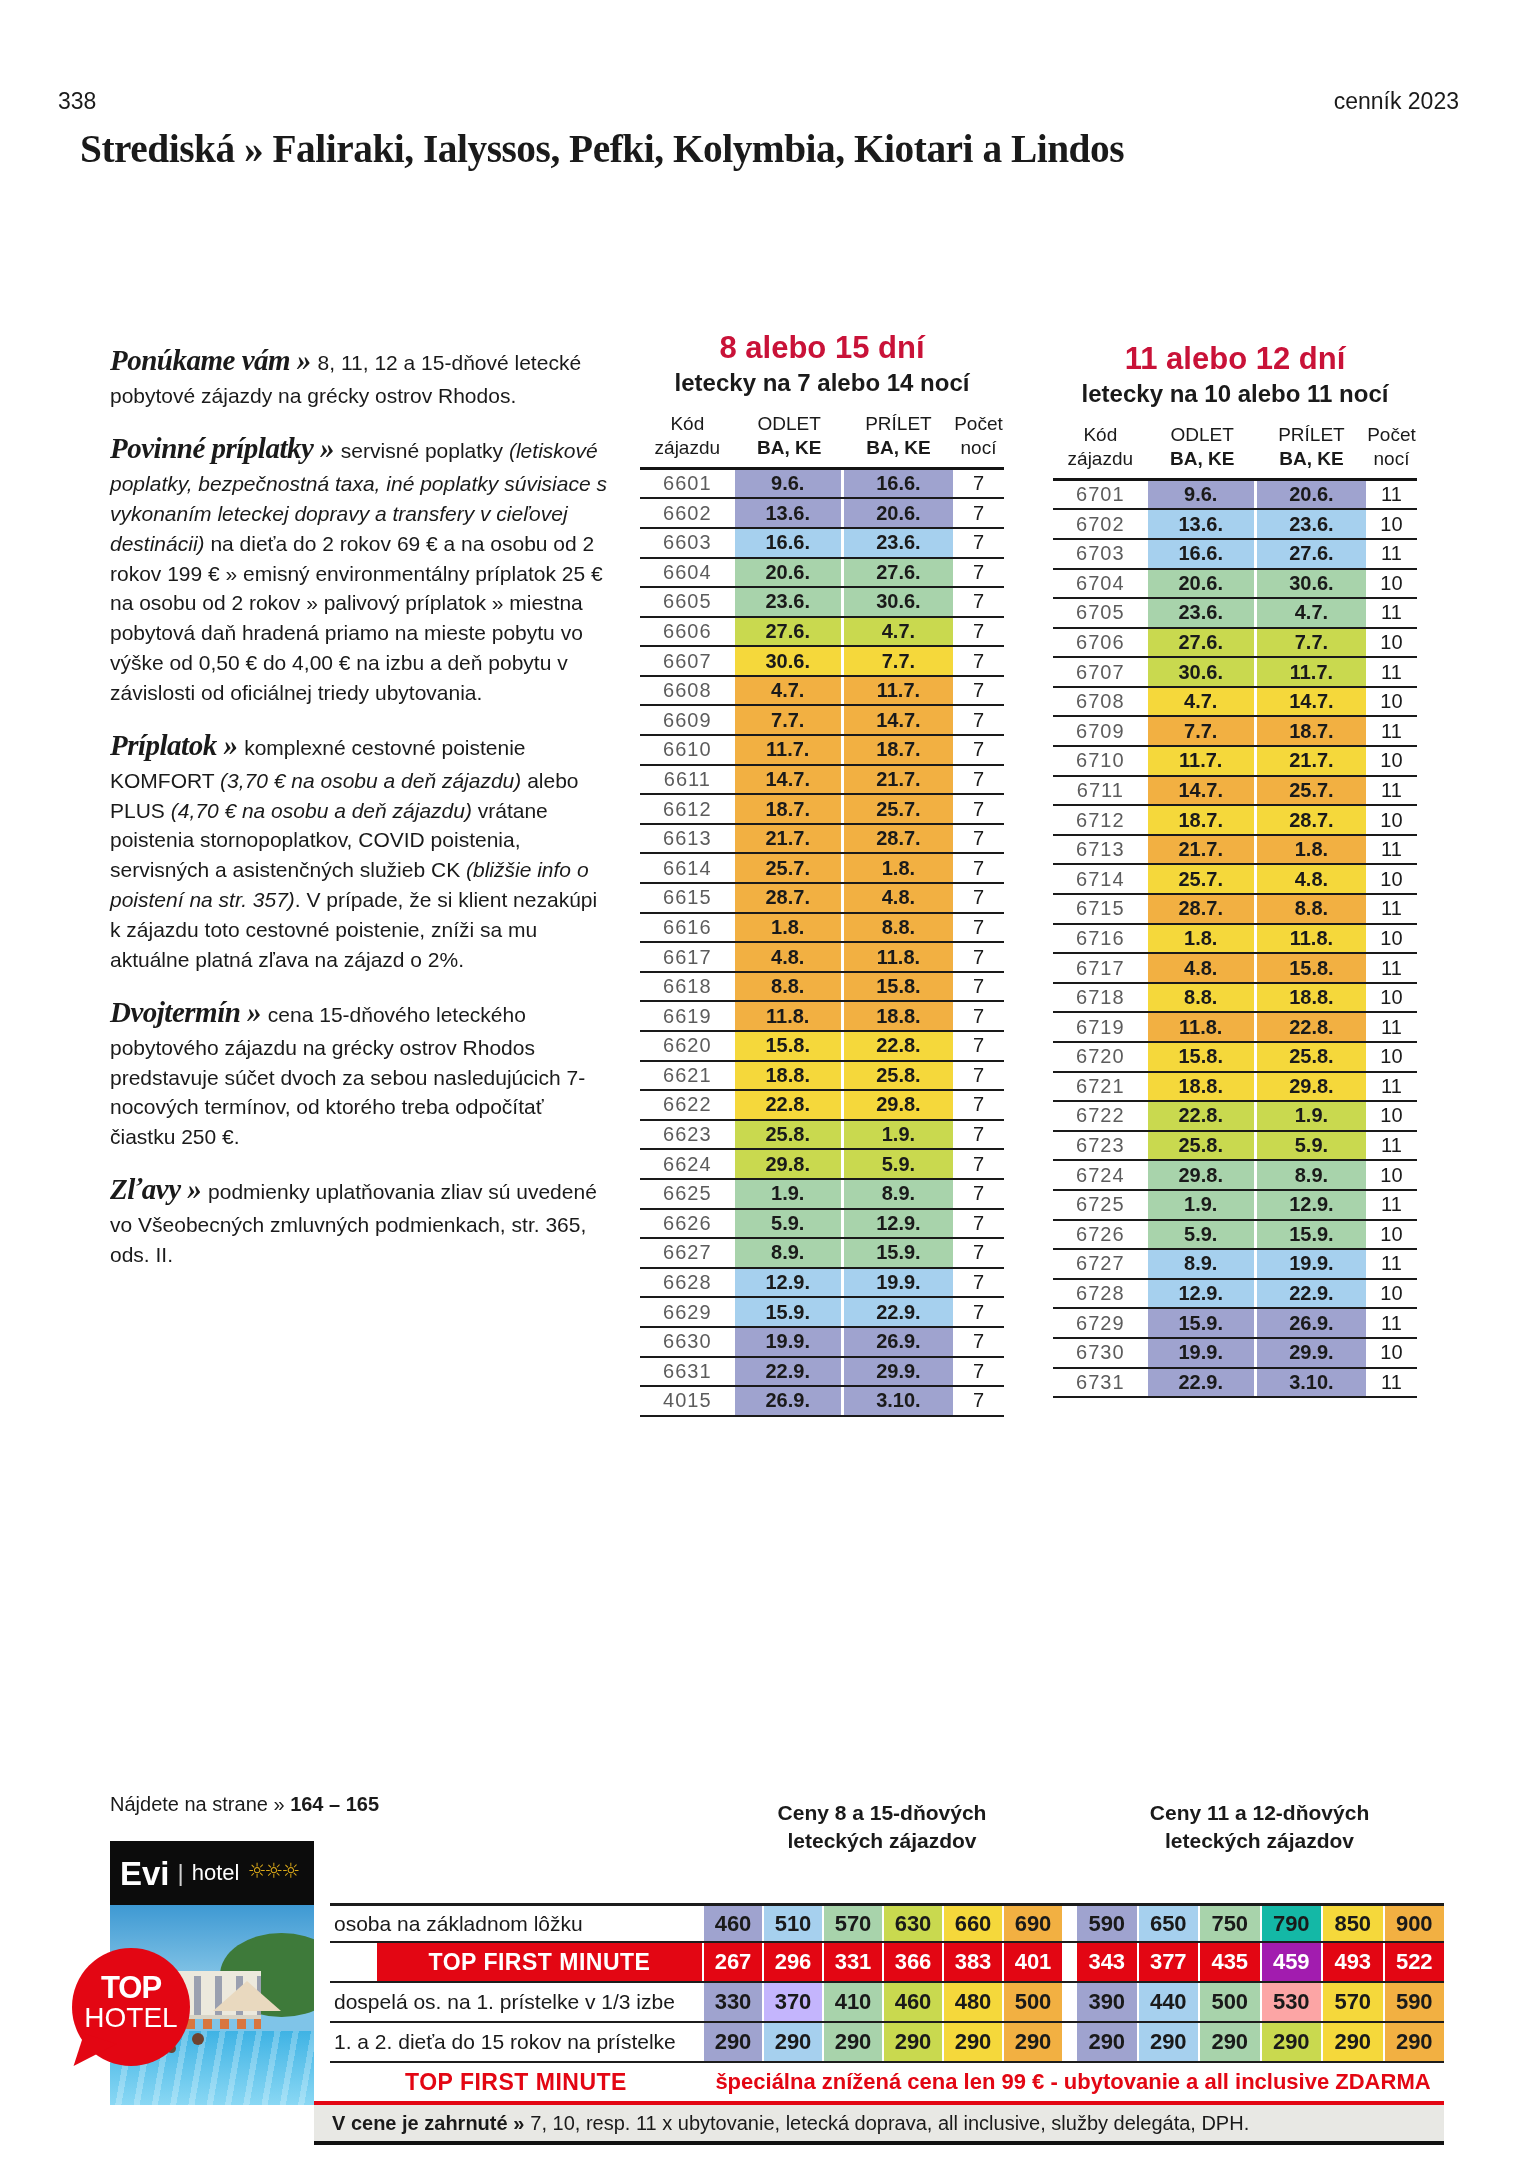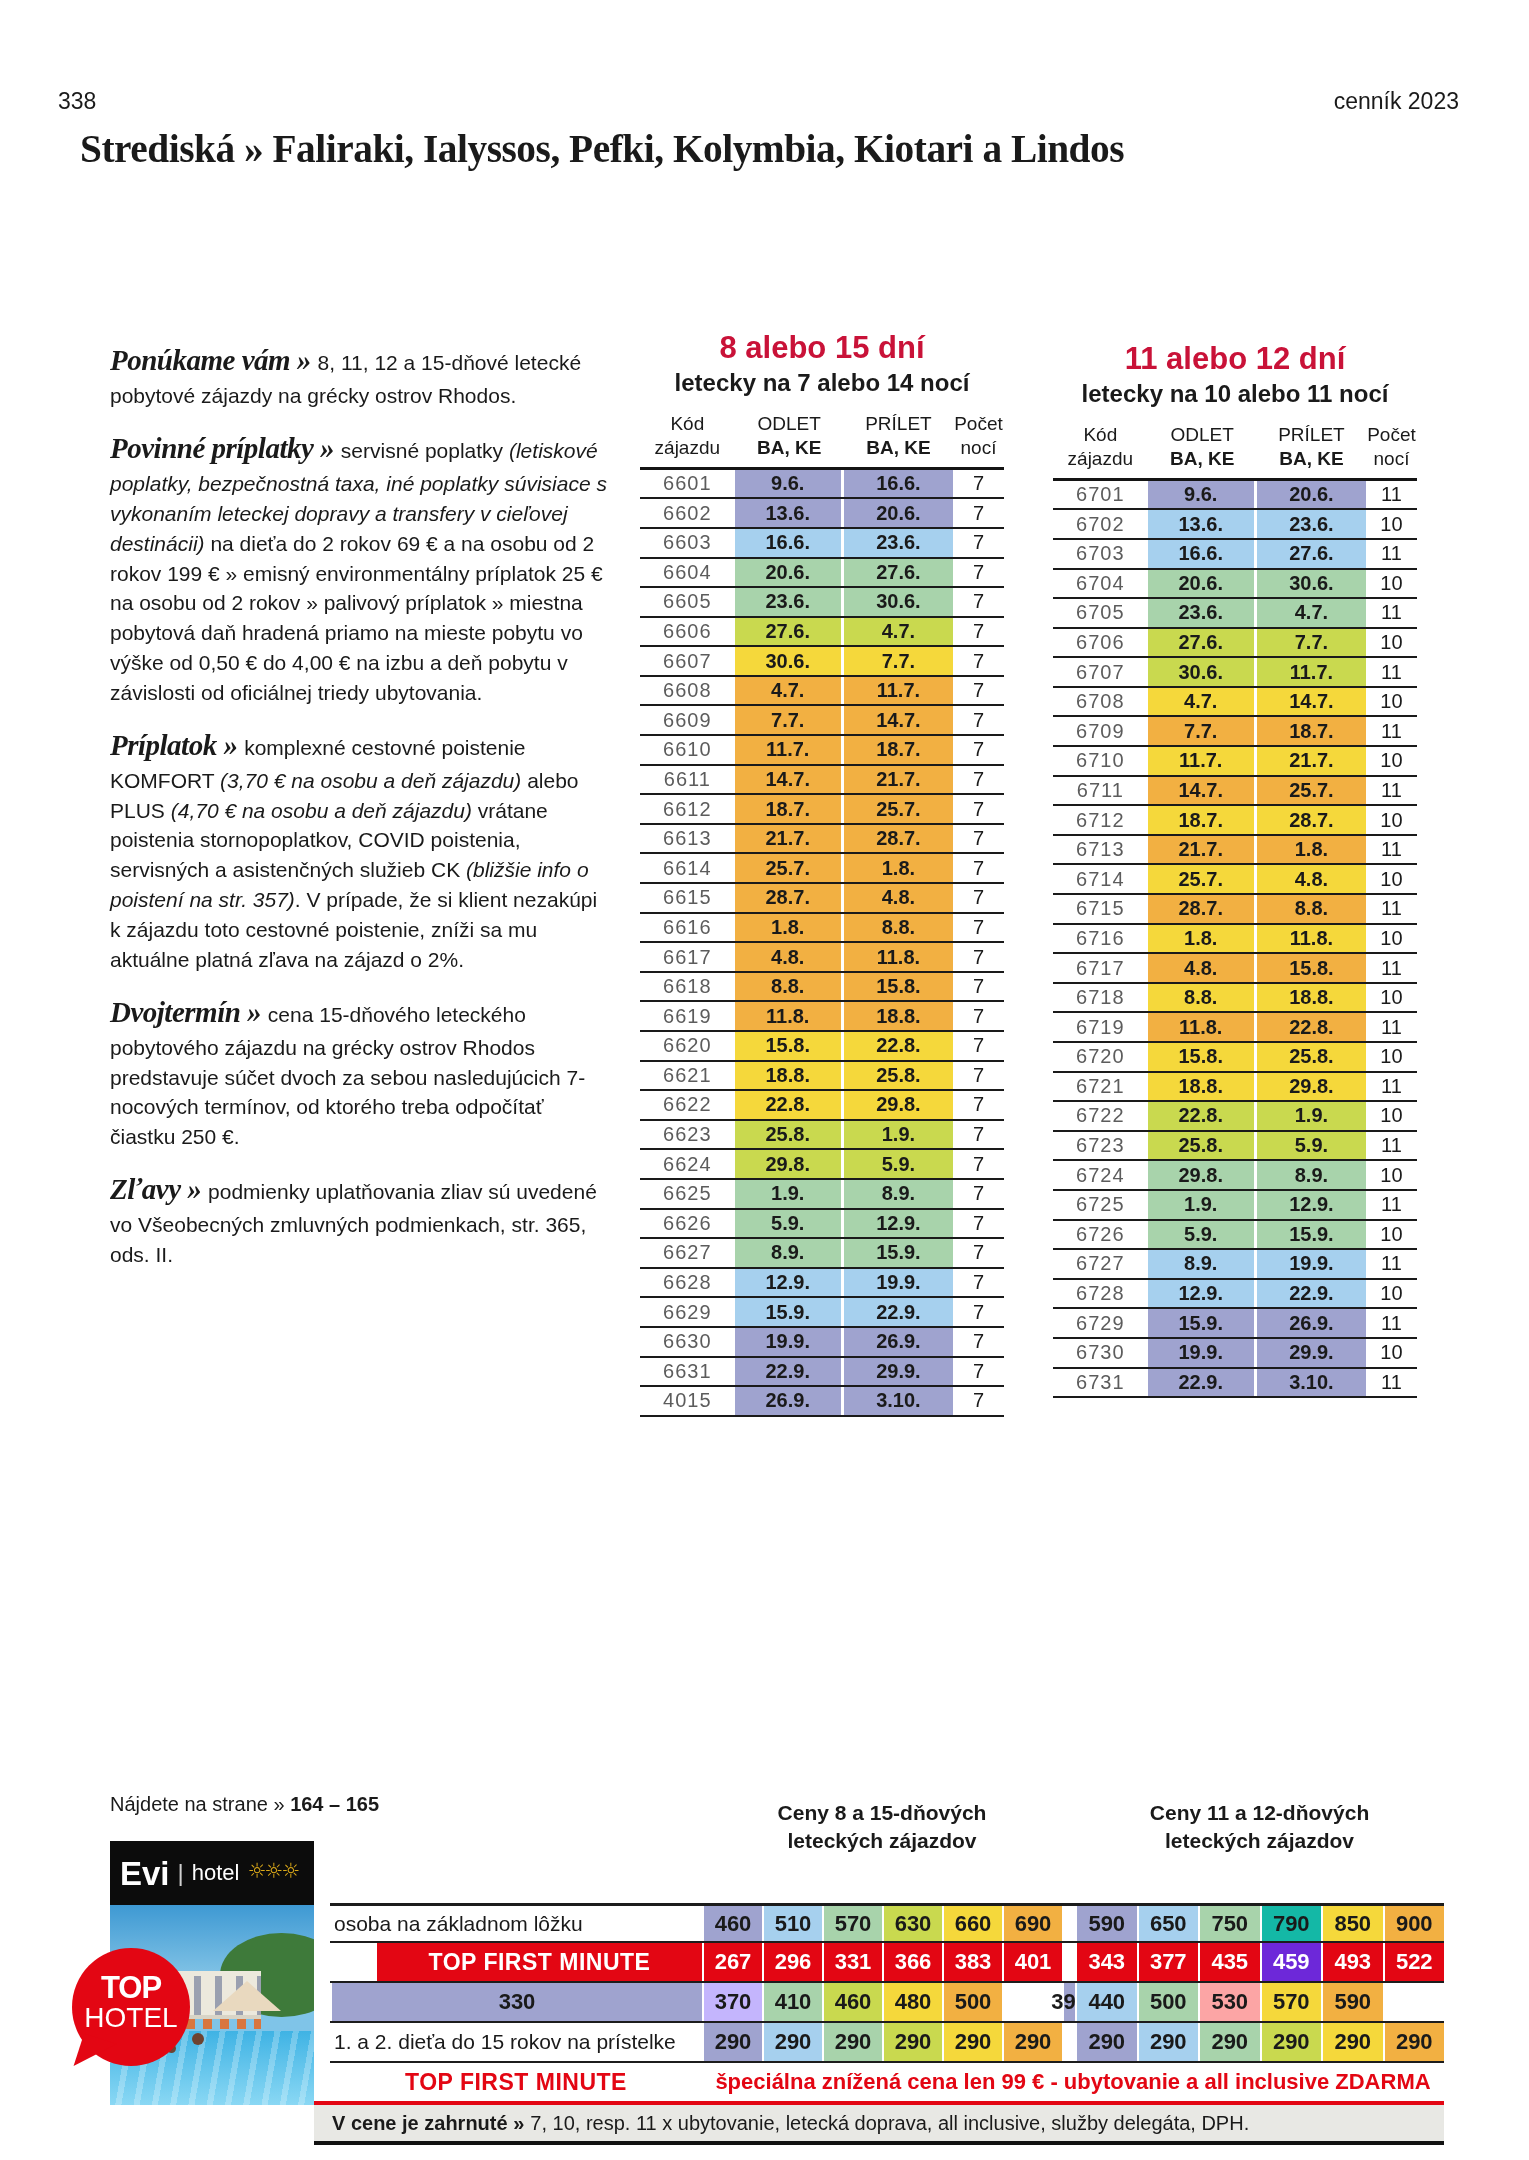--- a/index.html
+++ b/index.html
@@ -595,25 +595,26 @@
           <div class="p-cell" style="background: rgb(227, 6, 19);">267</div>
           <div class="p-cell" style="background: rgb(227, 6, 19);">296</div>
           <div class="p-cell" style="background: rgb(227, 6, 19);">331</div>
           <div class="p-cell" style="background: rgb(227, 6, 19);">366</div>
           <div class="p-cell" style="background: rgb(227, 6, 19);">383</div>
           <div class="p-cell" style="background: rgb(227, 6, 19);">401</div>
           <div class="gapcol"></div>
           <div class="p-cell" style="background: rgb(227, 6, 19);">343</div>
           <div class="p-cell" style="background: rgb(227, 6, 19);">377</div>
           <div class="p-cell" style="background: rgb(227, 6, 19);">435</div>
-          <div class="p-cell" style="background: #6d28d9; text-align: right;">459</div>
+          <div class="p-cell" style="background: #a21caf; text-align: right;">459</div>
           <div class="p-cell" style="background: rgb(227, 6, 19);">493</div>
           <div class="p-cell" style="background: rgb(227, 6, 19);">522</div>
         </div>
         <div class="p-row">
+          <div class="p-label">dospelá os. na 1. prístelke v 1/3 izbe</div>
           <div class="p-cell" style="background: rgb(159, 163, 207);">330</div>
           <div class="p-cell" style="background: #c4b5fd;">370</div>
           <div class="p-cell" style="background: rgb(168, 211, 171);">410</div>
           <div class="p-cell" style="background: rgb(201, 217, 79);">460</div>
           <div class="p-cell" style="background: rgb(245, 216, 59);">480</div>
           <div class="p-cell" style="background: rgb(242, 176, 66);">500</div>
           <div class="gapcol"></div>
           <div class="p-cell" style="background: rgb(159, 163, 207);">390</div>
           <div class="p-cell" style="background: rgb(166, 208, 238);">440</div>
           <div class="p-cell" style="background: rgb(168, 211, 171);">500</div>

